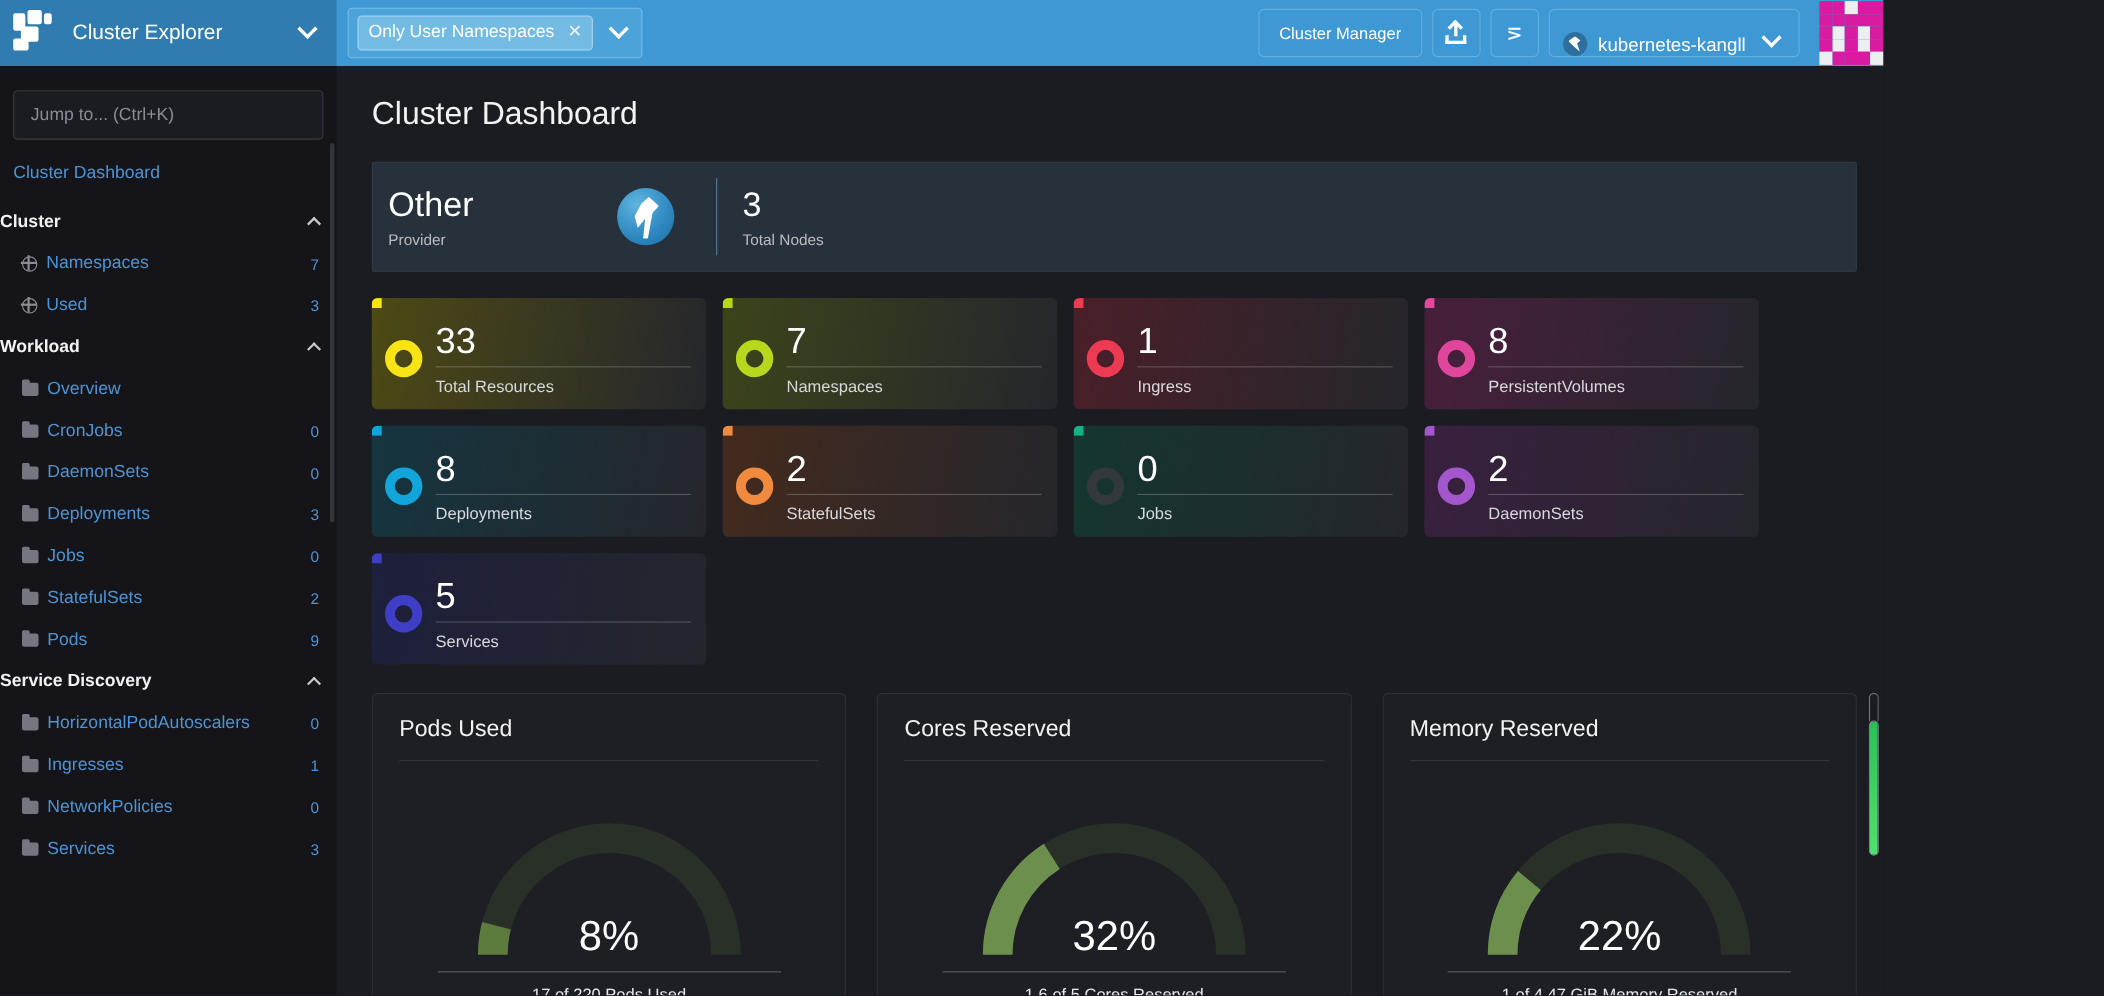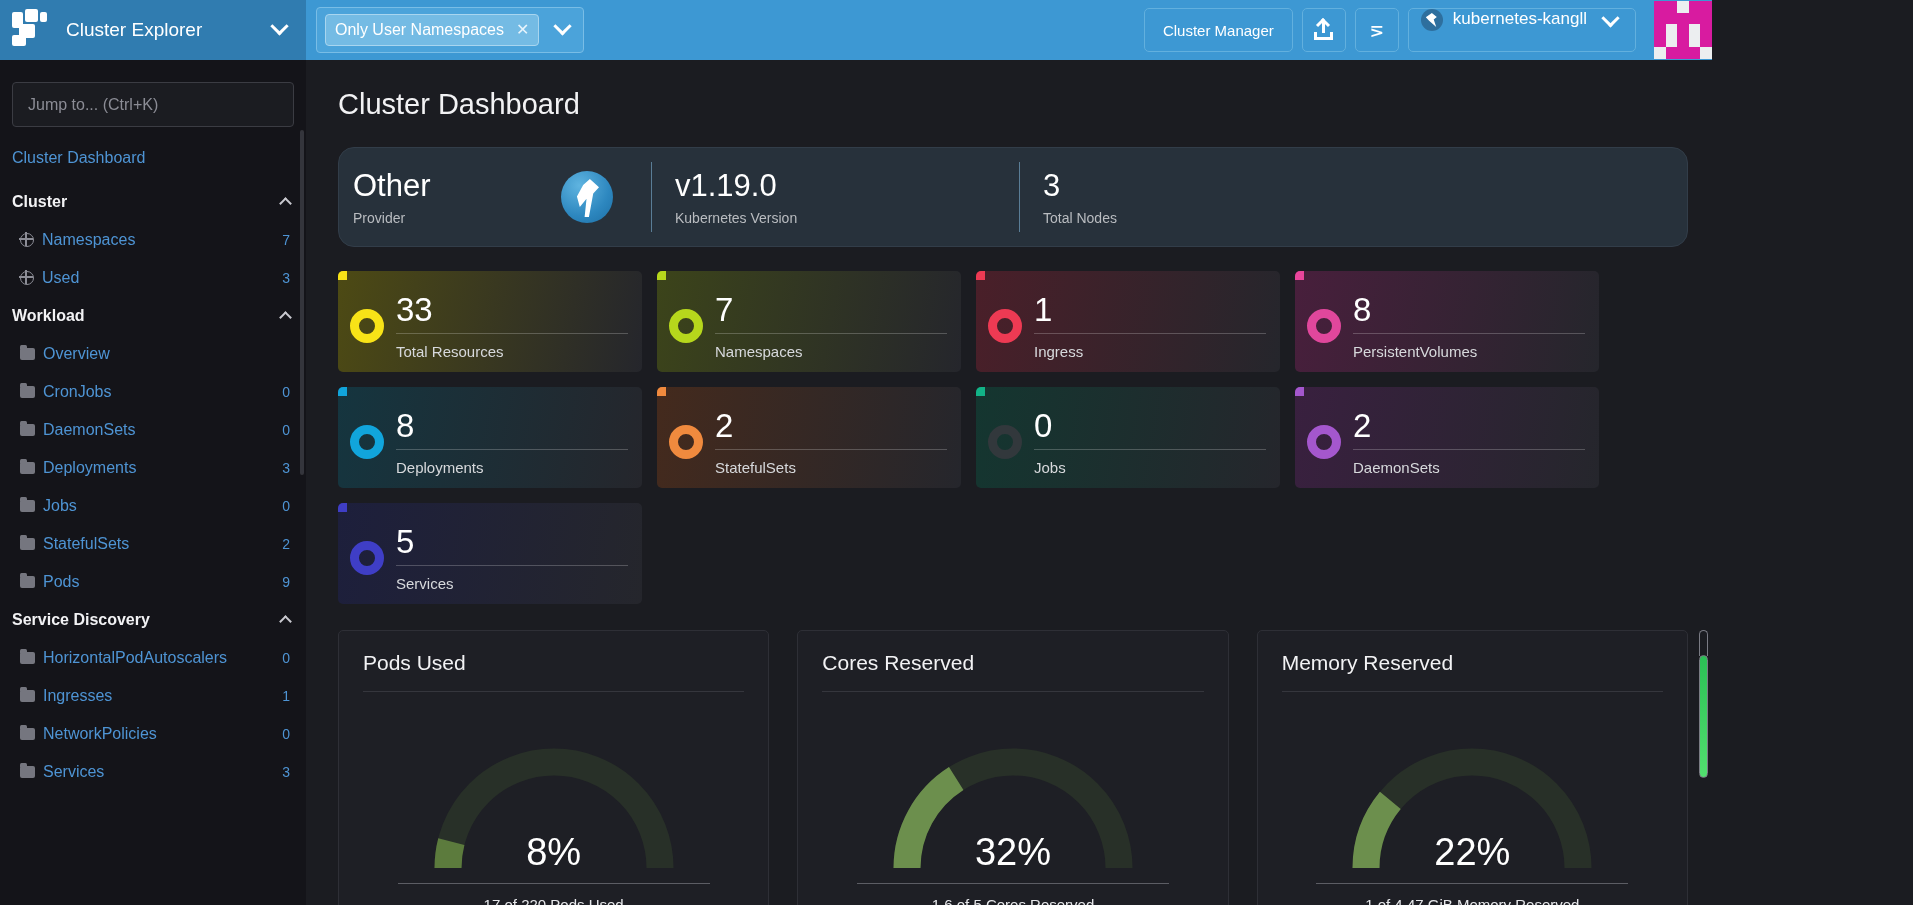--- a/index.html
+++ b/index.html
@@ -145,21 +145,21 @@
     border-left: 3px solid #fff; border-right: 3px solid #fff; border-bottom: 3px solid #fff;
   }
   .icon-shell { color: #fff; font-size: 21px; font-family: "Liberation Mono", monospace; }
 
   .cluster-select {
     height: 44px;
     border: 1px solid #62b0de;
     border-radius: 5px;
     background: #3d98d3;
     display: flex;
-    align-items: flex-start;
+    align-items: flex-end;
     gap: 10px;
     padding: 0 12px 0 12px;
     cursor: pointer;
   }
   .cluster-select .cl-name { color: #fff; font-size: 17px; white-space: nowrap; }
 
   .k8s-badge {
     width: 22px; height: 22px; border-radius: 50%;
     background: #2e6f9e;
     position: relative; overflow: hidden;
@@ -218,21 +218,21 @@
   .nav-top-link {
     color: #4e94d4;
     font-size: 16px;
     padding: 22px 0 16px 12px;
     cursor: pointer;
   }
 
   .nav-group-head {
     display: flex;
     align-items: center;
-    padding: 10px 16px 10px 12px;
+    padding: 10px 16px 10px 0;
     color: #f2f2f4;
     font-size: 16px;
     font-weight: bold;
     cursor: pointer;
   }
   .nav-group-head .grp-label { flex: 1; }
   .caret-up {
     width: 9px; height: 9px;
     border-left: 2px solid #c9c9cf;
     border-top: 2px solid #c9c9cf;
@@ -298,21 +298,21 @@
     color: #f2f2f4;
     font-size: 29px;
     font-weight: normal;
     padding-bottom: 26px;
   }
 
   
   .summary {
     background: #27313b;
     border: 1px solid #323d49;
-    border-radius: 16px;
+    border-radius: 2px;
     height: 100px;
     display: flex;
     align-items: stretch;
     margin-bottom: 24px;
   }
   .sum-cell {
     display: flex;
     align-items: center;
     position: relative;
     padding: 0 24px;
@@ -626,26 +626,20 @@
       <div class="summary">
 
         <div class="sum-cell sum-c1">
           <div class="sum-text">
             <div class="sum-value">Other</div>
             <div class="sum-label">Provider</div>
           </div>
           <div class="provider-logo"></div>
         </div>
 
-        <div class="sum-cell sum-c2">
-          <div class="sum-text">
-            <div class="sum-value">v1.19.0</div>
-            <div class="sum-label">Kubernetes Version</div>
-          </div>
-        </div>
 
         <div class="sum-cell sum-c3">
           <div class="sum-text">
             <div class="sum-value">3</div>
             <div class="sum-label">Total Nodes</div>
           </div>
         </div>
 
       </div>
 

